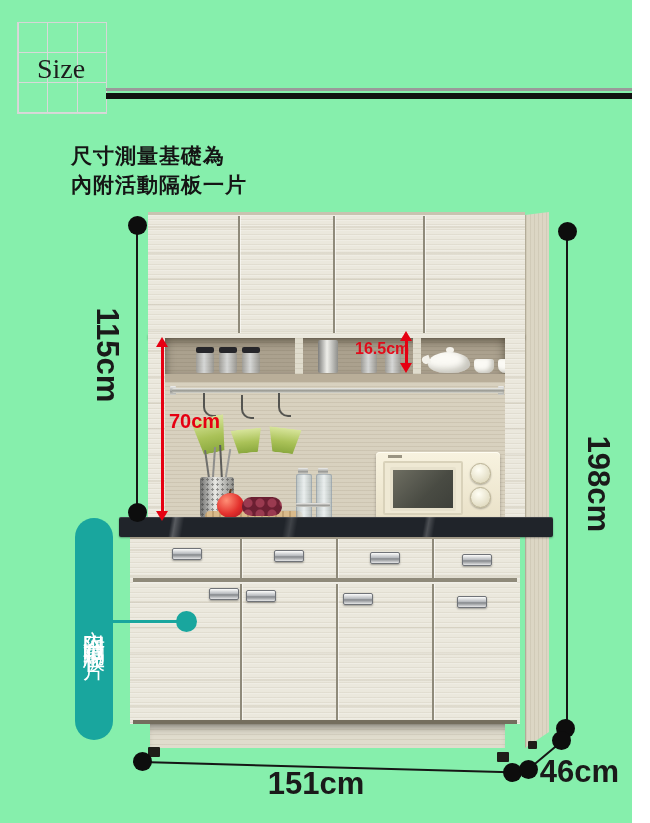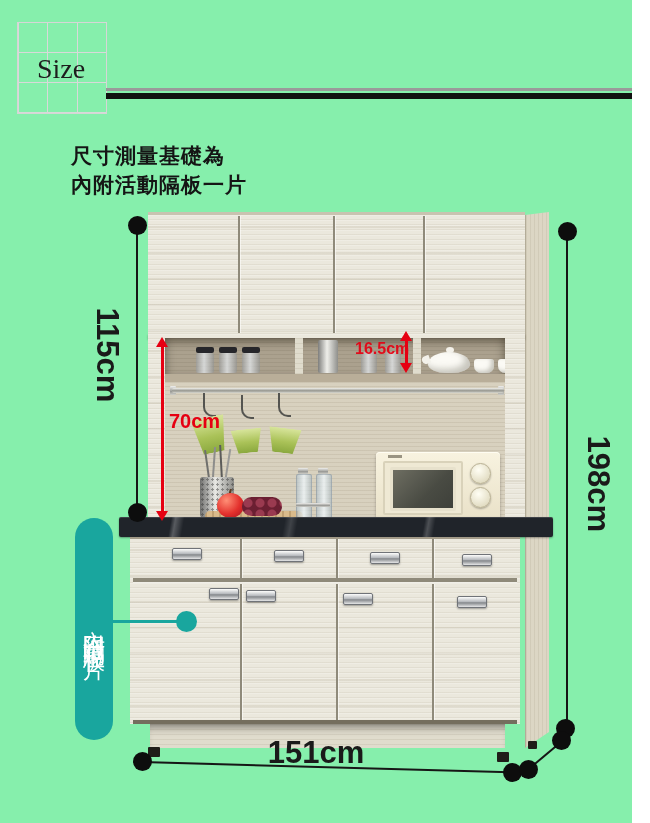--- a/index.html
+++ b/index.html
@@ -228,23 +228,24 @@
   <div class="abs dim-label vlabel" style="left:62px;top:337px;width:90px;height:31px;line-height:31px;">115cm</div>
 
   <div class="abs dim-line" style="left:566px;top:234px;width:2px;height:492px;"></div>
   <div class="abs dot" style="left:558px;top:222px;"></div>
   <div class="abs dot" style="left:556px;top:719px;"></div>
   <div class="abs dim-label vlabel" style="left:552px;top:466px;width:92px;height:31px;line-height:31px;">198cm</div>
 
   <div class="abs dim-line" style="left:142px;top:761px;width:371px;height:2px;transform:rotate(1.6deg);transform-origin:left center;"></div>
   <div class="abs dot" style="left:133px;top:752px;"></div>
   <div class="abs dot" style="left:503px;top:763px;"></div>
-  <div class="abs dim-label" style="left:256px;top:735px;width:120px;">151cm</div>
+  <div class="abs dim-label" style="left:256px;top:766px;width:120px;">151cm</div>
 
   <div class="abs dim-line" style="left:561px;top:741px;width:44px;height:2px;transform:rotate(140deg);transform-origin:left center;"></div>
   <div class="abs dot" style="left:552px;top:731px;"></div>
   <div class="abs dot" style="left:519px;top:760px;"></div>
+  <div class="abs dim-label" style="left:537px;top:754px;width:85px;">46cm</div>
 
   <div class="abs callout-line" style="left:110px;top:620px;width:80px;height:3px;"></div>
   <div class="abs callout-dot" style="left:176px;top:611px;"></div>
   <div class="abs callout-pill" style="left:75px;top:518px;width:38px;height:222px;">內附活動隔板一片</div>
 
 </div>
 
 </body></html>

